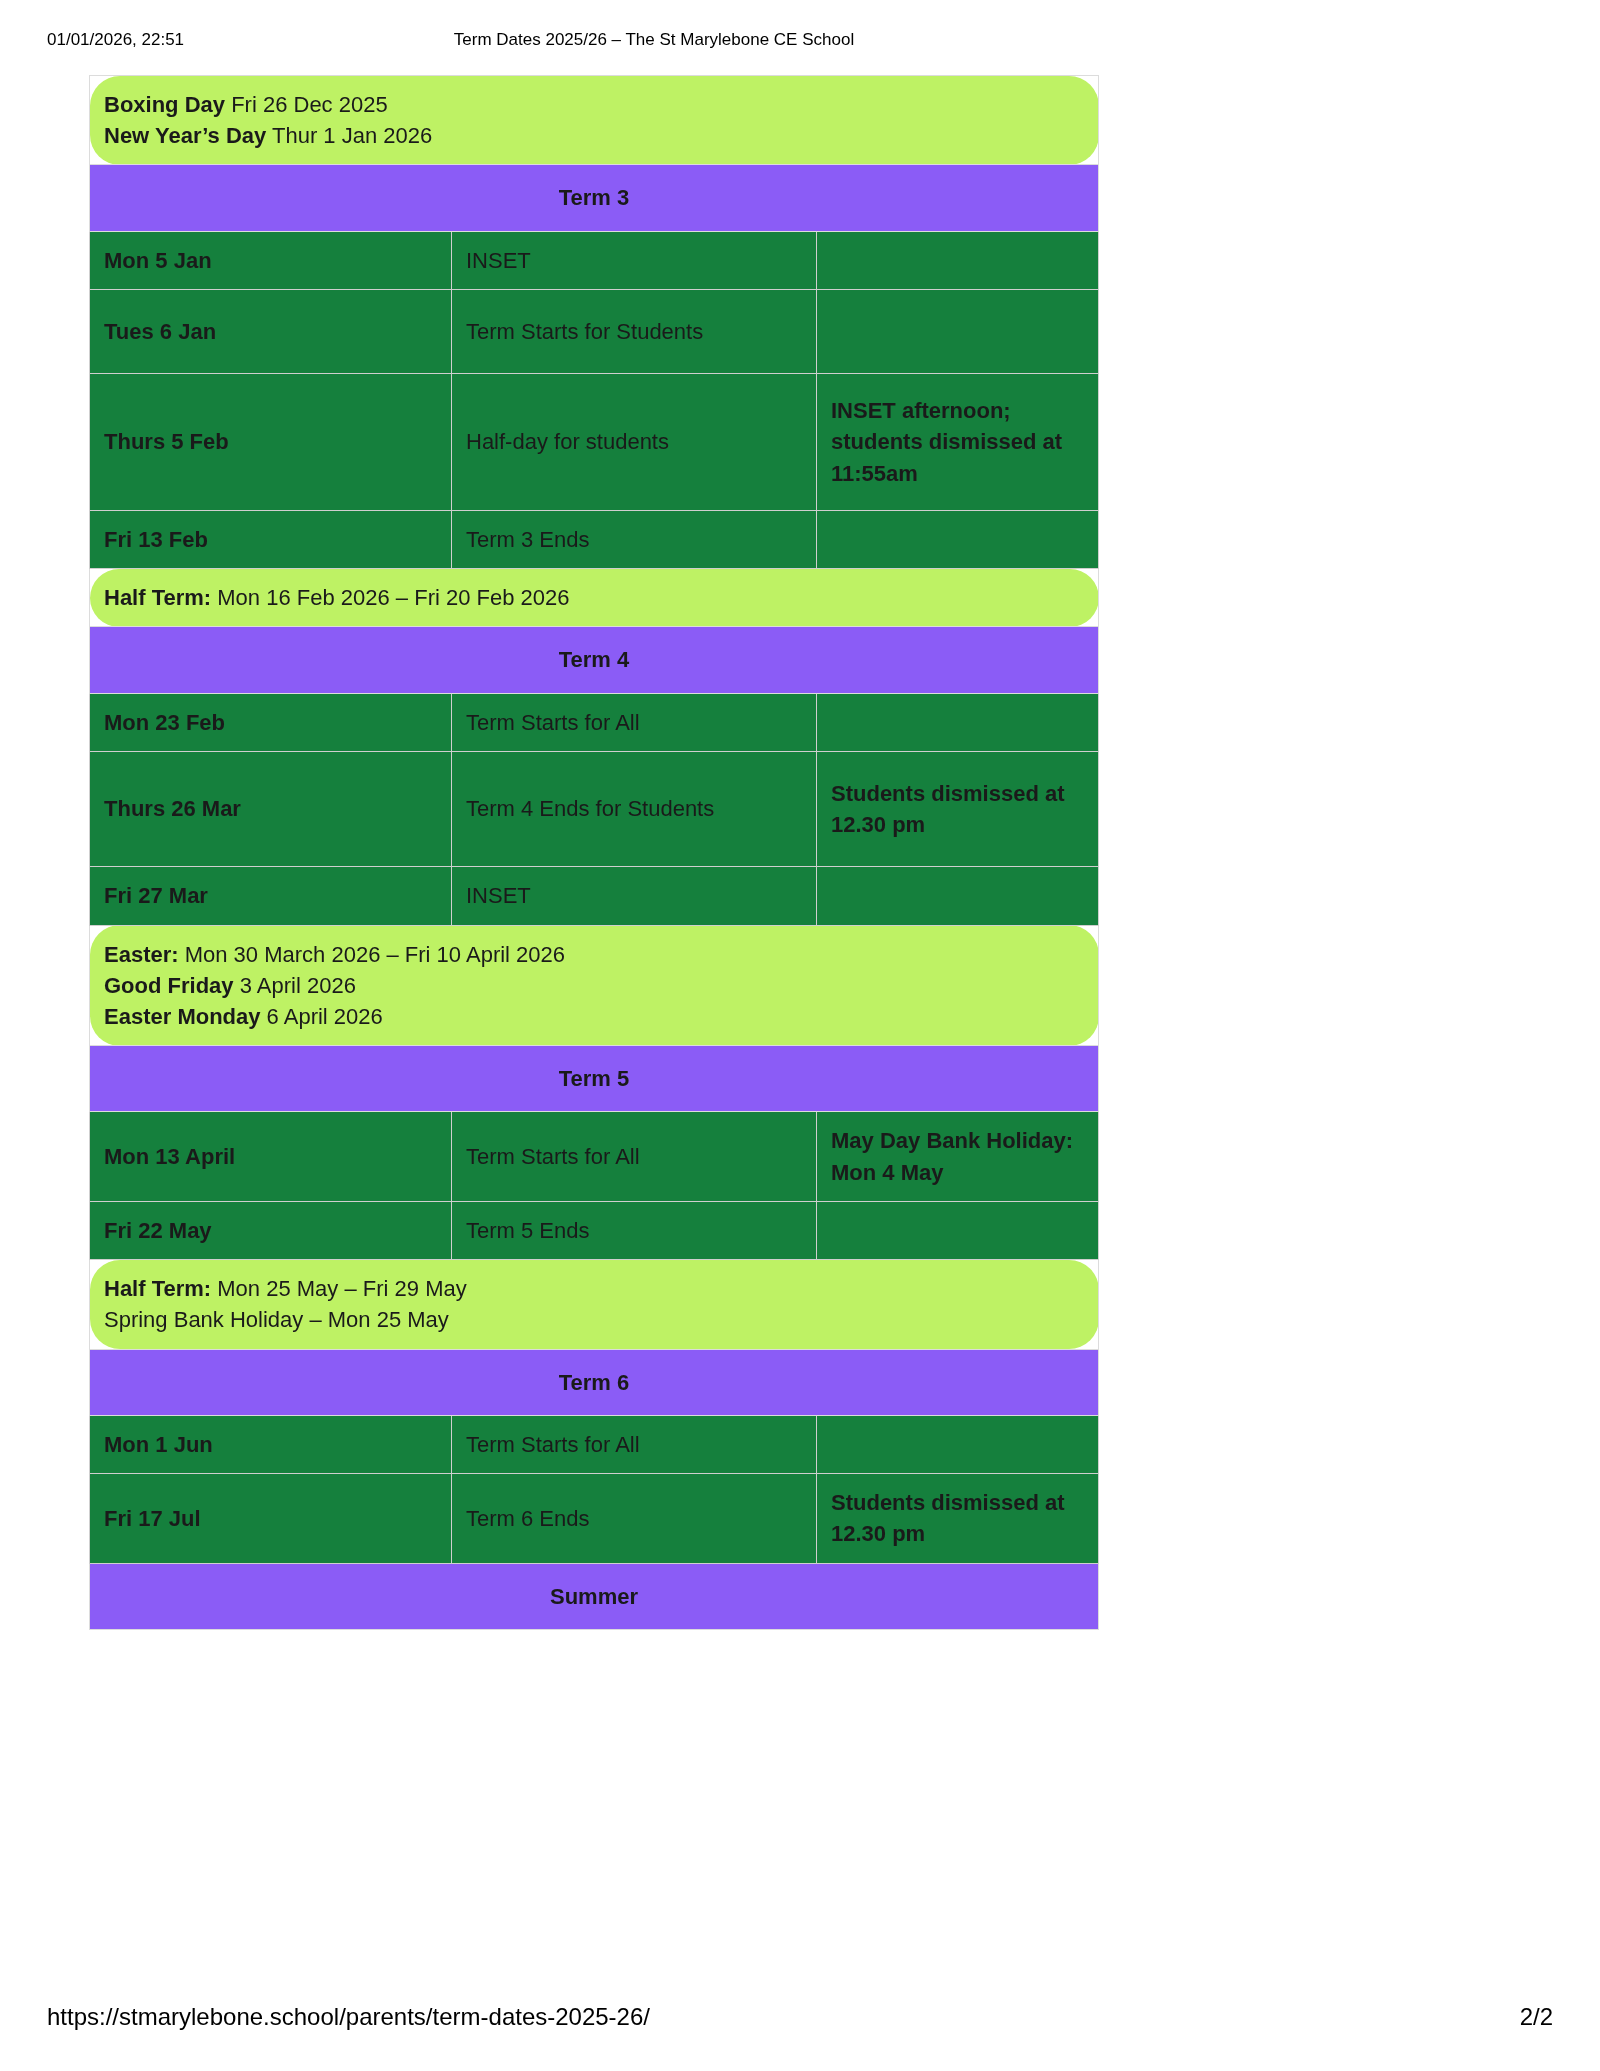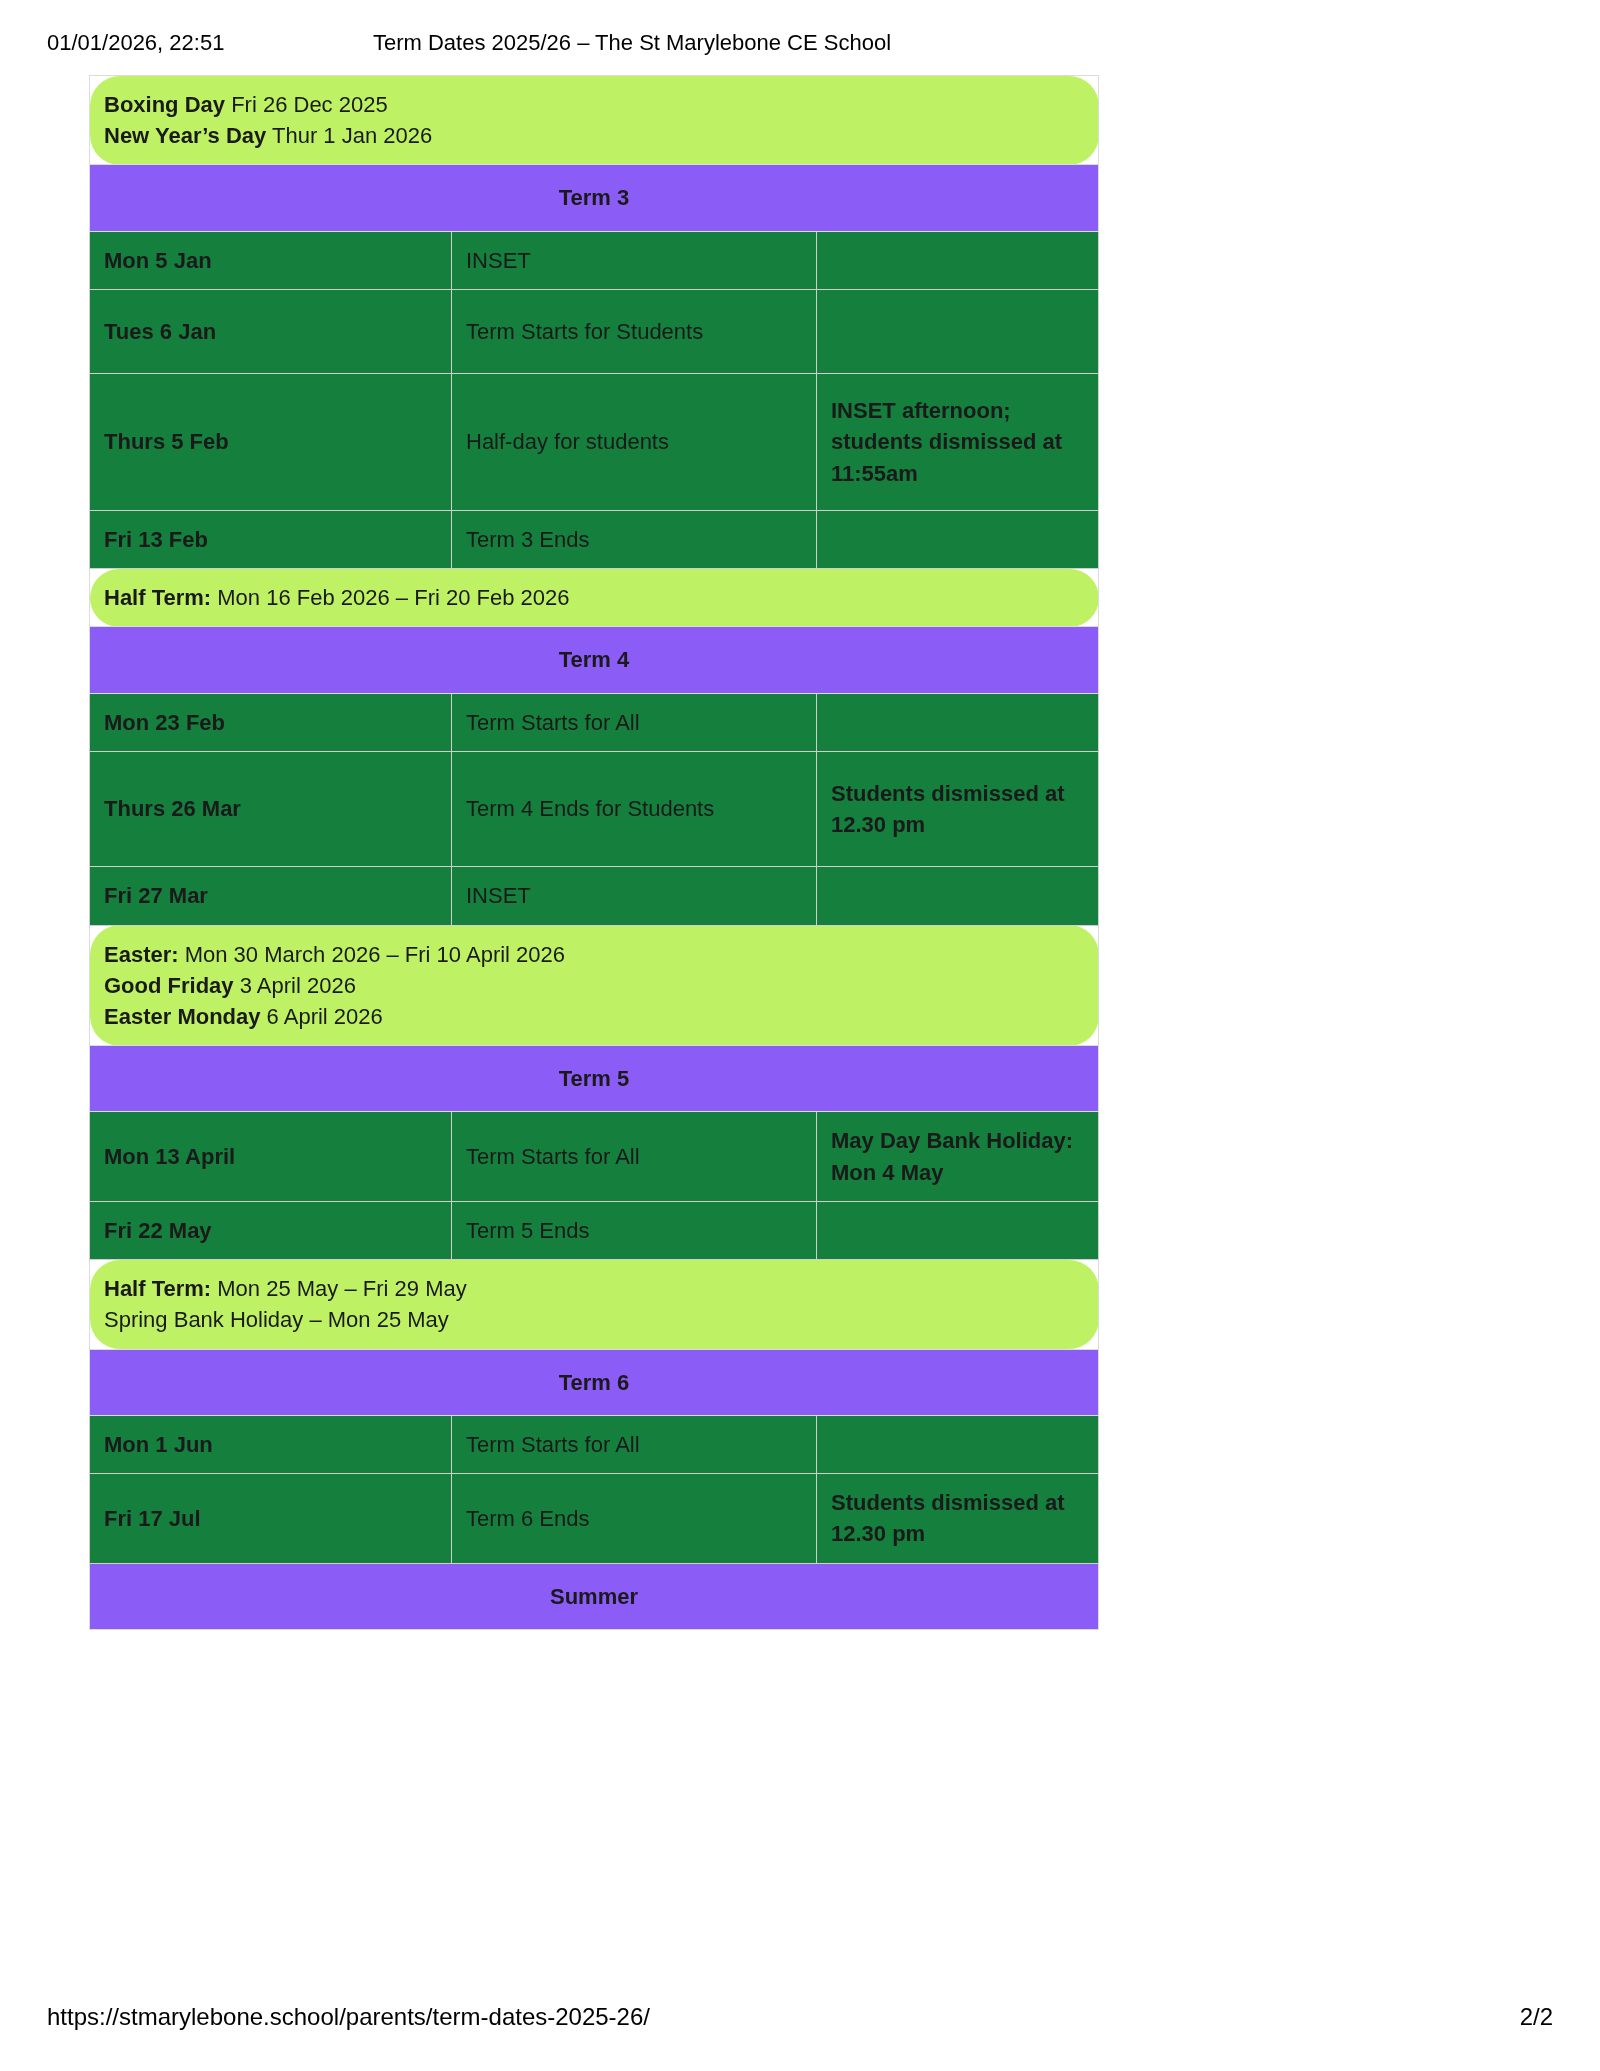--- a/index.html
+++ b/index.html
@@ -25,37 +25,38 @@
 
   
   .print-header {
     position: absolute;
     top: 30px;
     left: 0;
     width: 1600px;
     height: 24px;
     display: flex;
     align-items: flex-start;
-    font-size: 22px;
+    font-size: 17px;
     color: #000;
     font-family: "Liberation Sans", sans-serif;
   }
   .print-header .ph-left {
     position: absolute;
     left: 47px;
     top: 0;
     white-space: nowrap;
   }
   .print-header .ph-center {
     position: absolute;
     left: 0;
     width: 1264px;
     top: 0;
     text-align: center;
     white-space: nowrap;
+    padding-left: 22px;
   }
 
   
   .print-footer {
     position: absolute;
     bottom: 44px;
     left: 0;
     width: 1600px;
     height: 24px;
     font-size: 24px;

